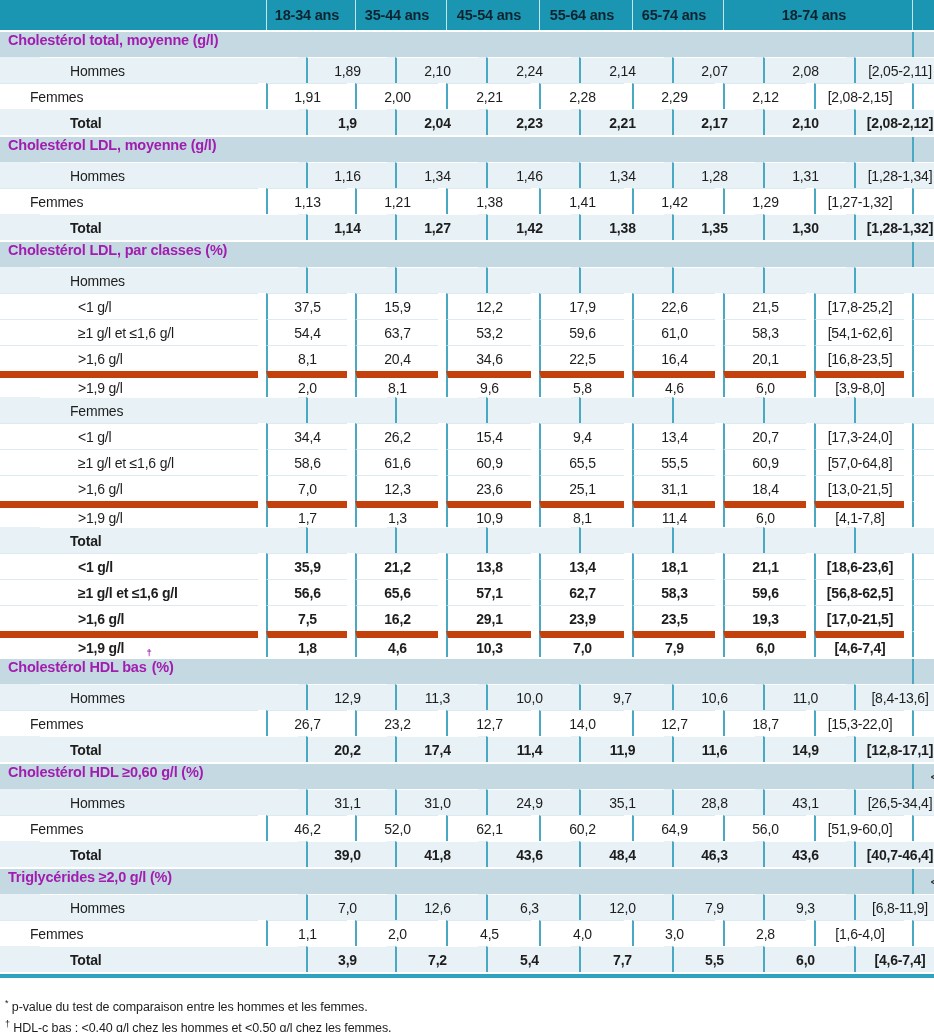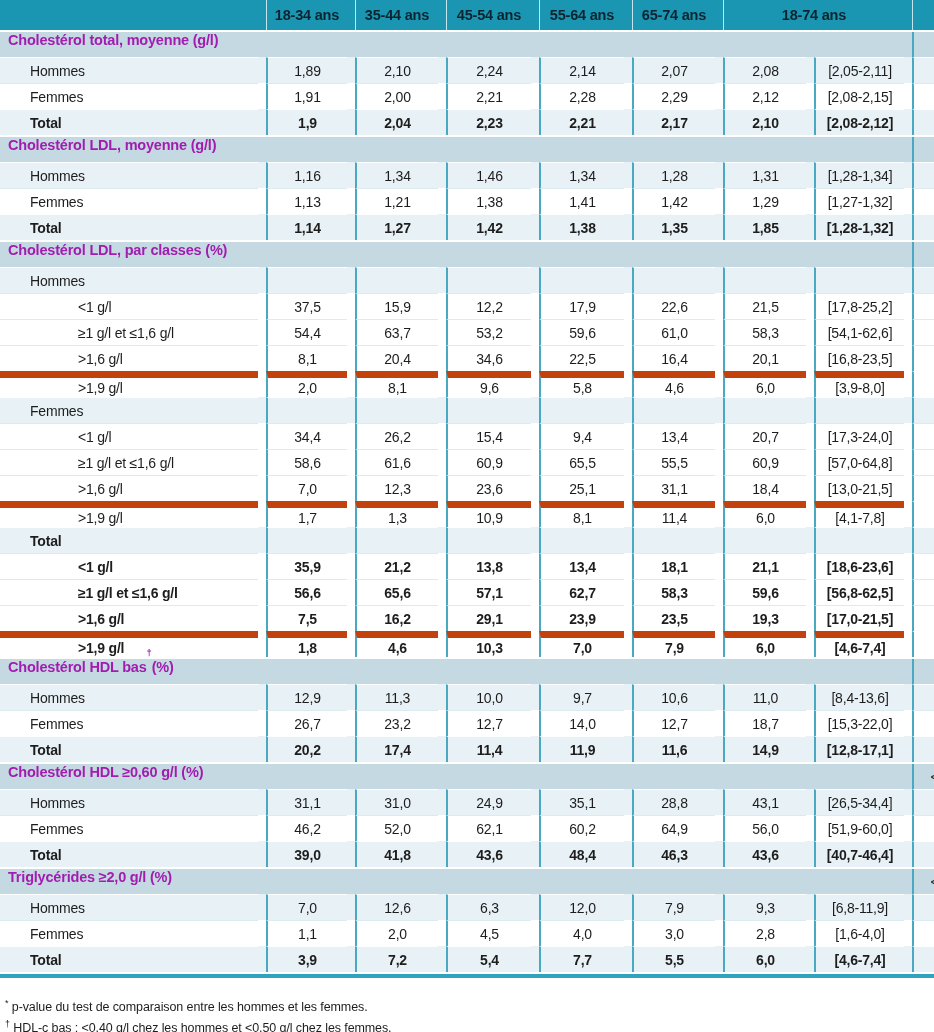--- a/index.html
+++ b/index.html
@@ -44,21 +44,21 @@
     font-size: 14px; color: #1d1d1d;
   }
 
   
   .data-row { height: 26px; }
   .data-row > div {
     display: flex; align-items: center; justify-content: center;
     font-size: 14px; letter-spacing: -0.2px;
     border-top: 1px solid rgba(255,255,255,0.9);
   }
-  .shade-light { background: #e8f1f6; }
+  .shade-light { background: #e8f1f6; padding-left: 40px; }
   .shade-white { background: #ffffff; }
   .shade-white > div { border-top-color: #dcebf1; }
   .data-row.bold > div { font-weight: 700; }
   .c-label { justify-content: flex-start !important; }
   .indent-1 { padding-left: 30px; }
   .indent-2 { padding-left: 78px; }
   .c-val, .c-ci, .c-p { border-left: 2px solid #4aa9c2; }
   .data-row.sep > div { border-top: 7px solid #c2410c; }
   .data-row.sep > .c-p { border-top: 1px solid rgba(255,255,255,0.9); }
 
@@ -152,21 +152,21 @@
         <div class="c-ci">[1,27-1,32]</div>
         <div class="c-p"></div>
       </div>
       <div class="row data-row shade-light bold">
         <div class="c-label indent-1">Total</div>
         <div class="c-val">1,14</div>
         <div class="c-val">1,27</div>
         <div class="c-val">1,42</div>
         <div class="c-val">1,38</div>
         <div class="c-val">1,35</div>
-        <div class="c-val">1,85</div>
+        <div class="c-val">1,30</div>
         <div class="c-ci">[1,28-1,32]</div>
         <div class="c-p"></div>
       </div>
       <div class="row band">
         <div class="band-title">
           <span>Cholestérol LDL, par classes (%)</span>
         </div>
         <div class="band-p">0,65</div>
       </div>
       <div class="row data-row shade-light">

